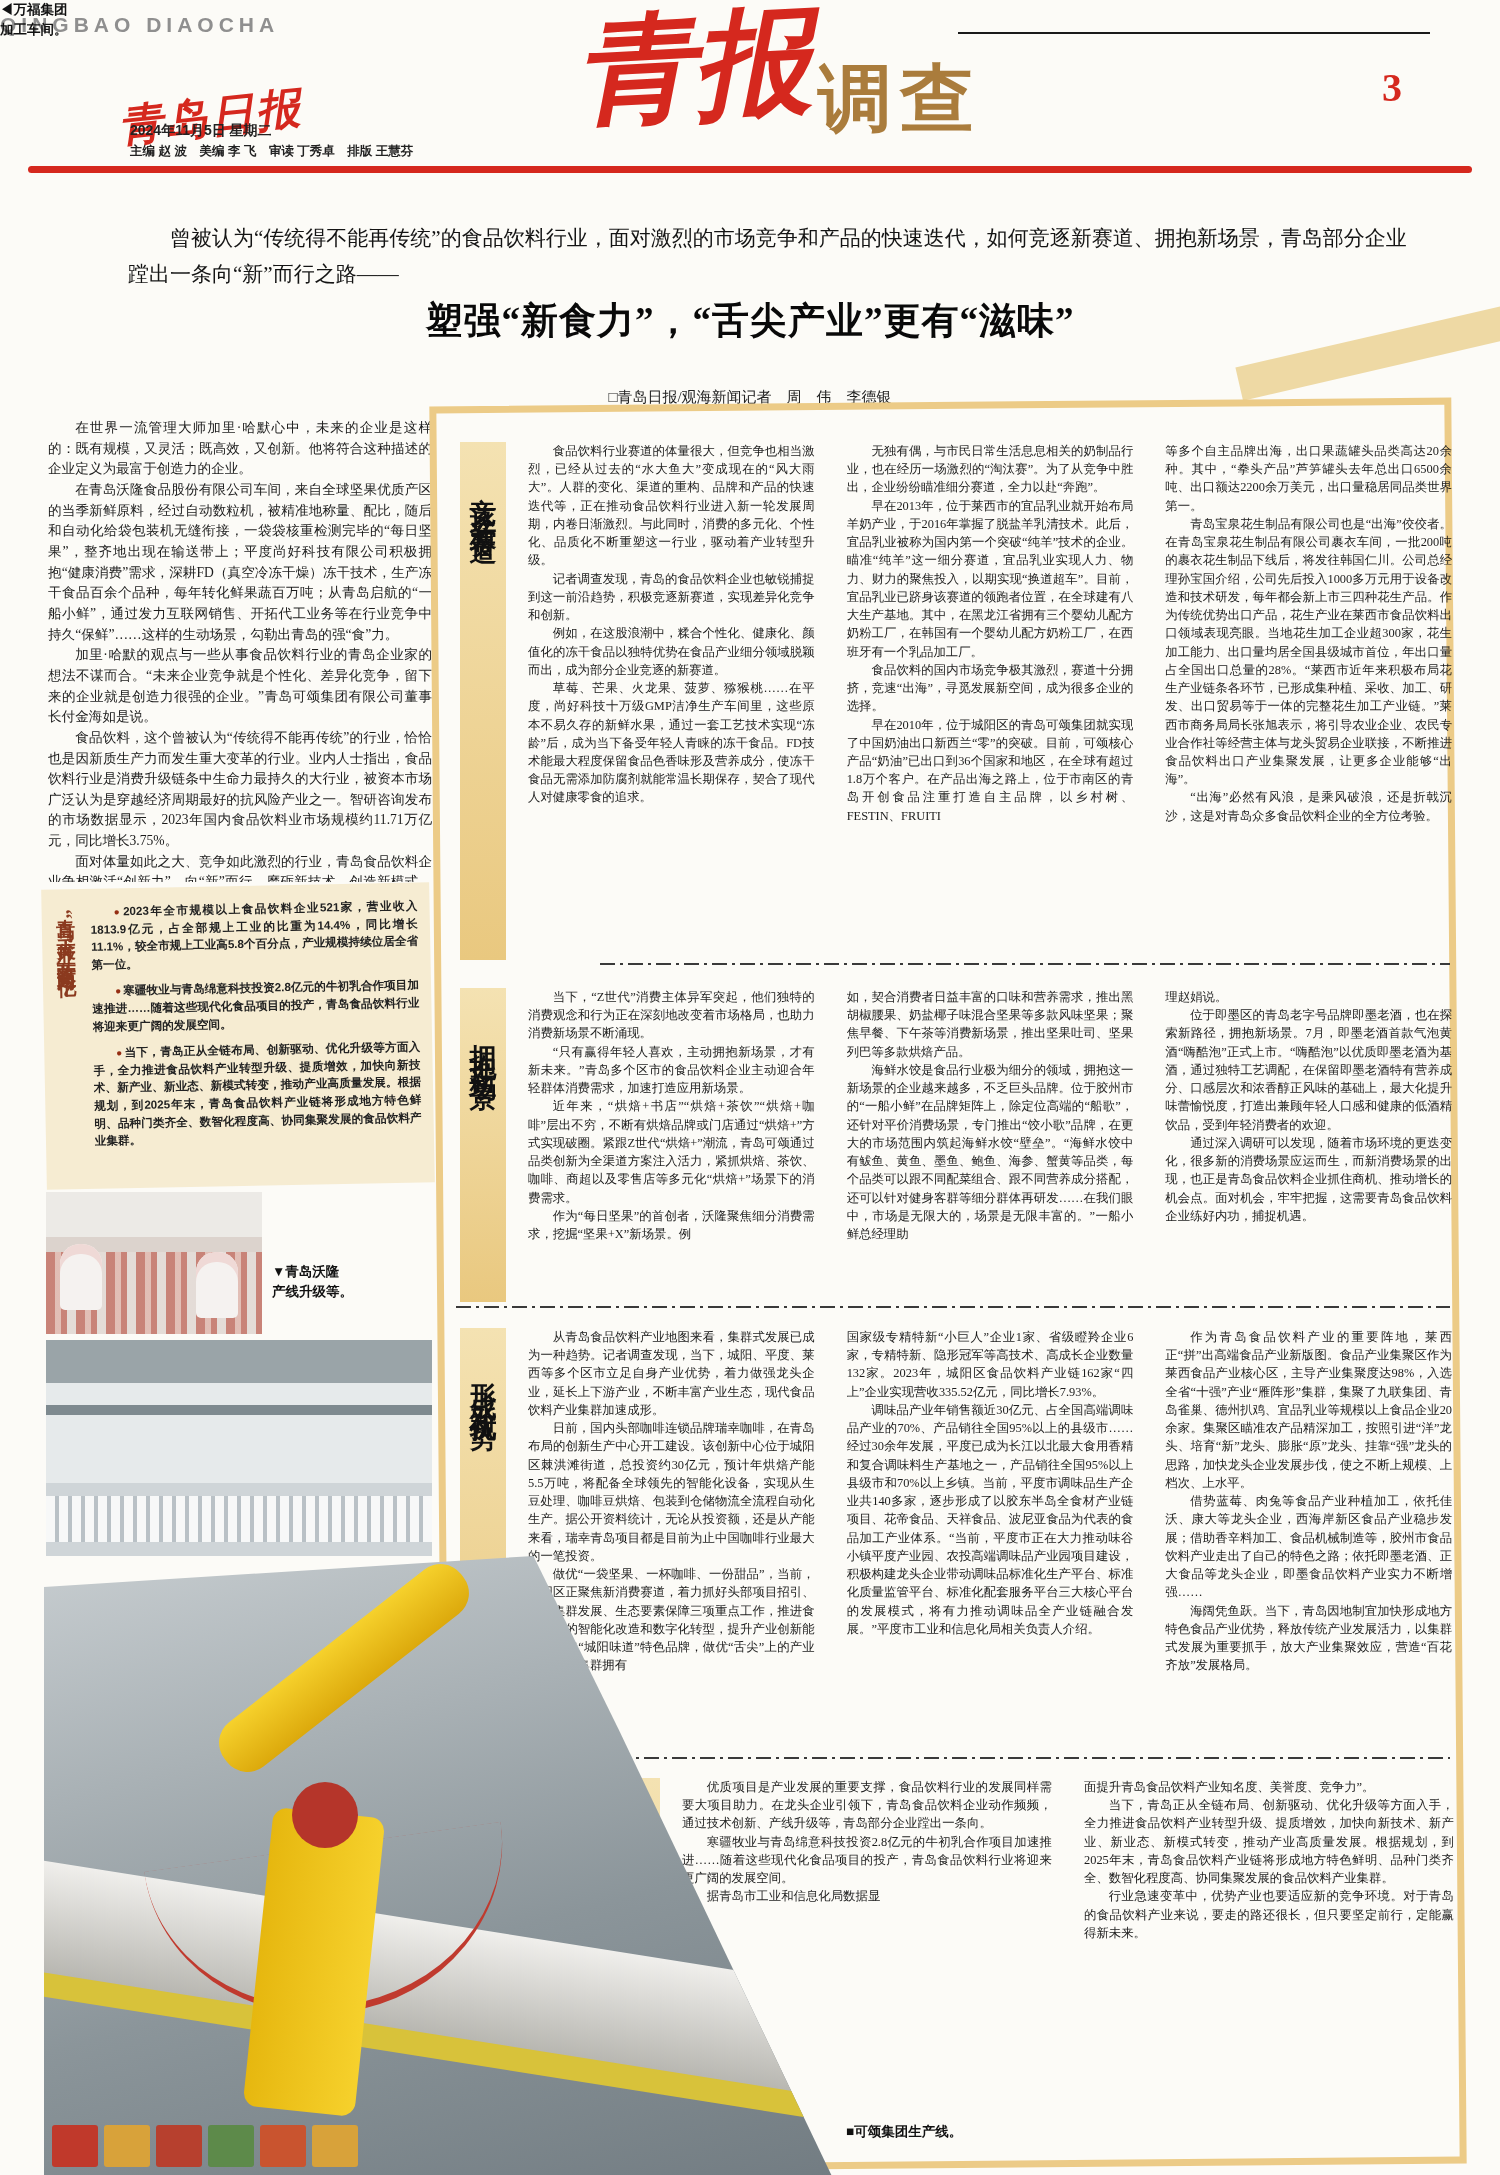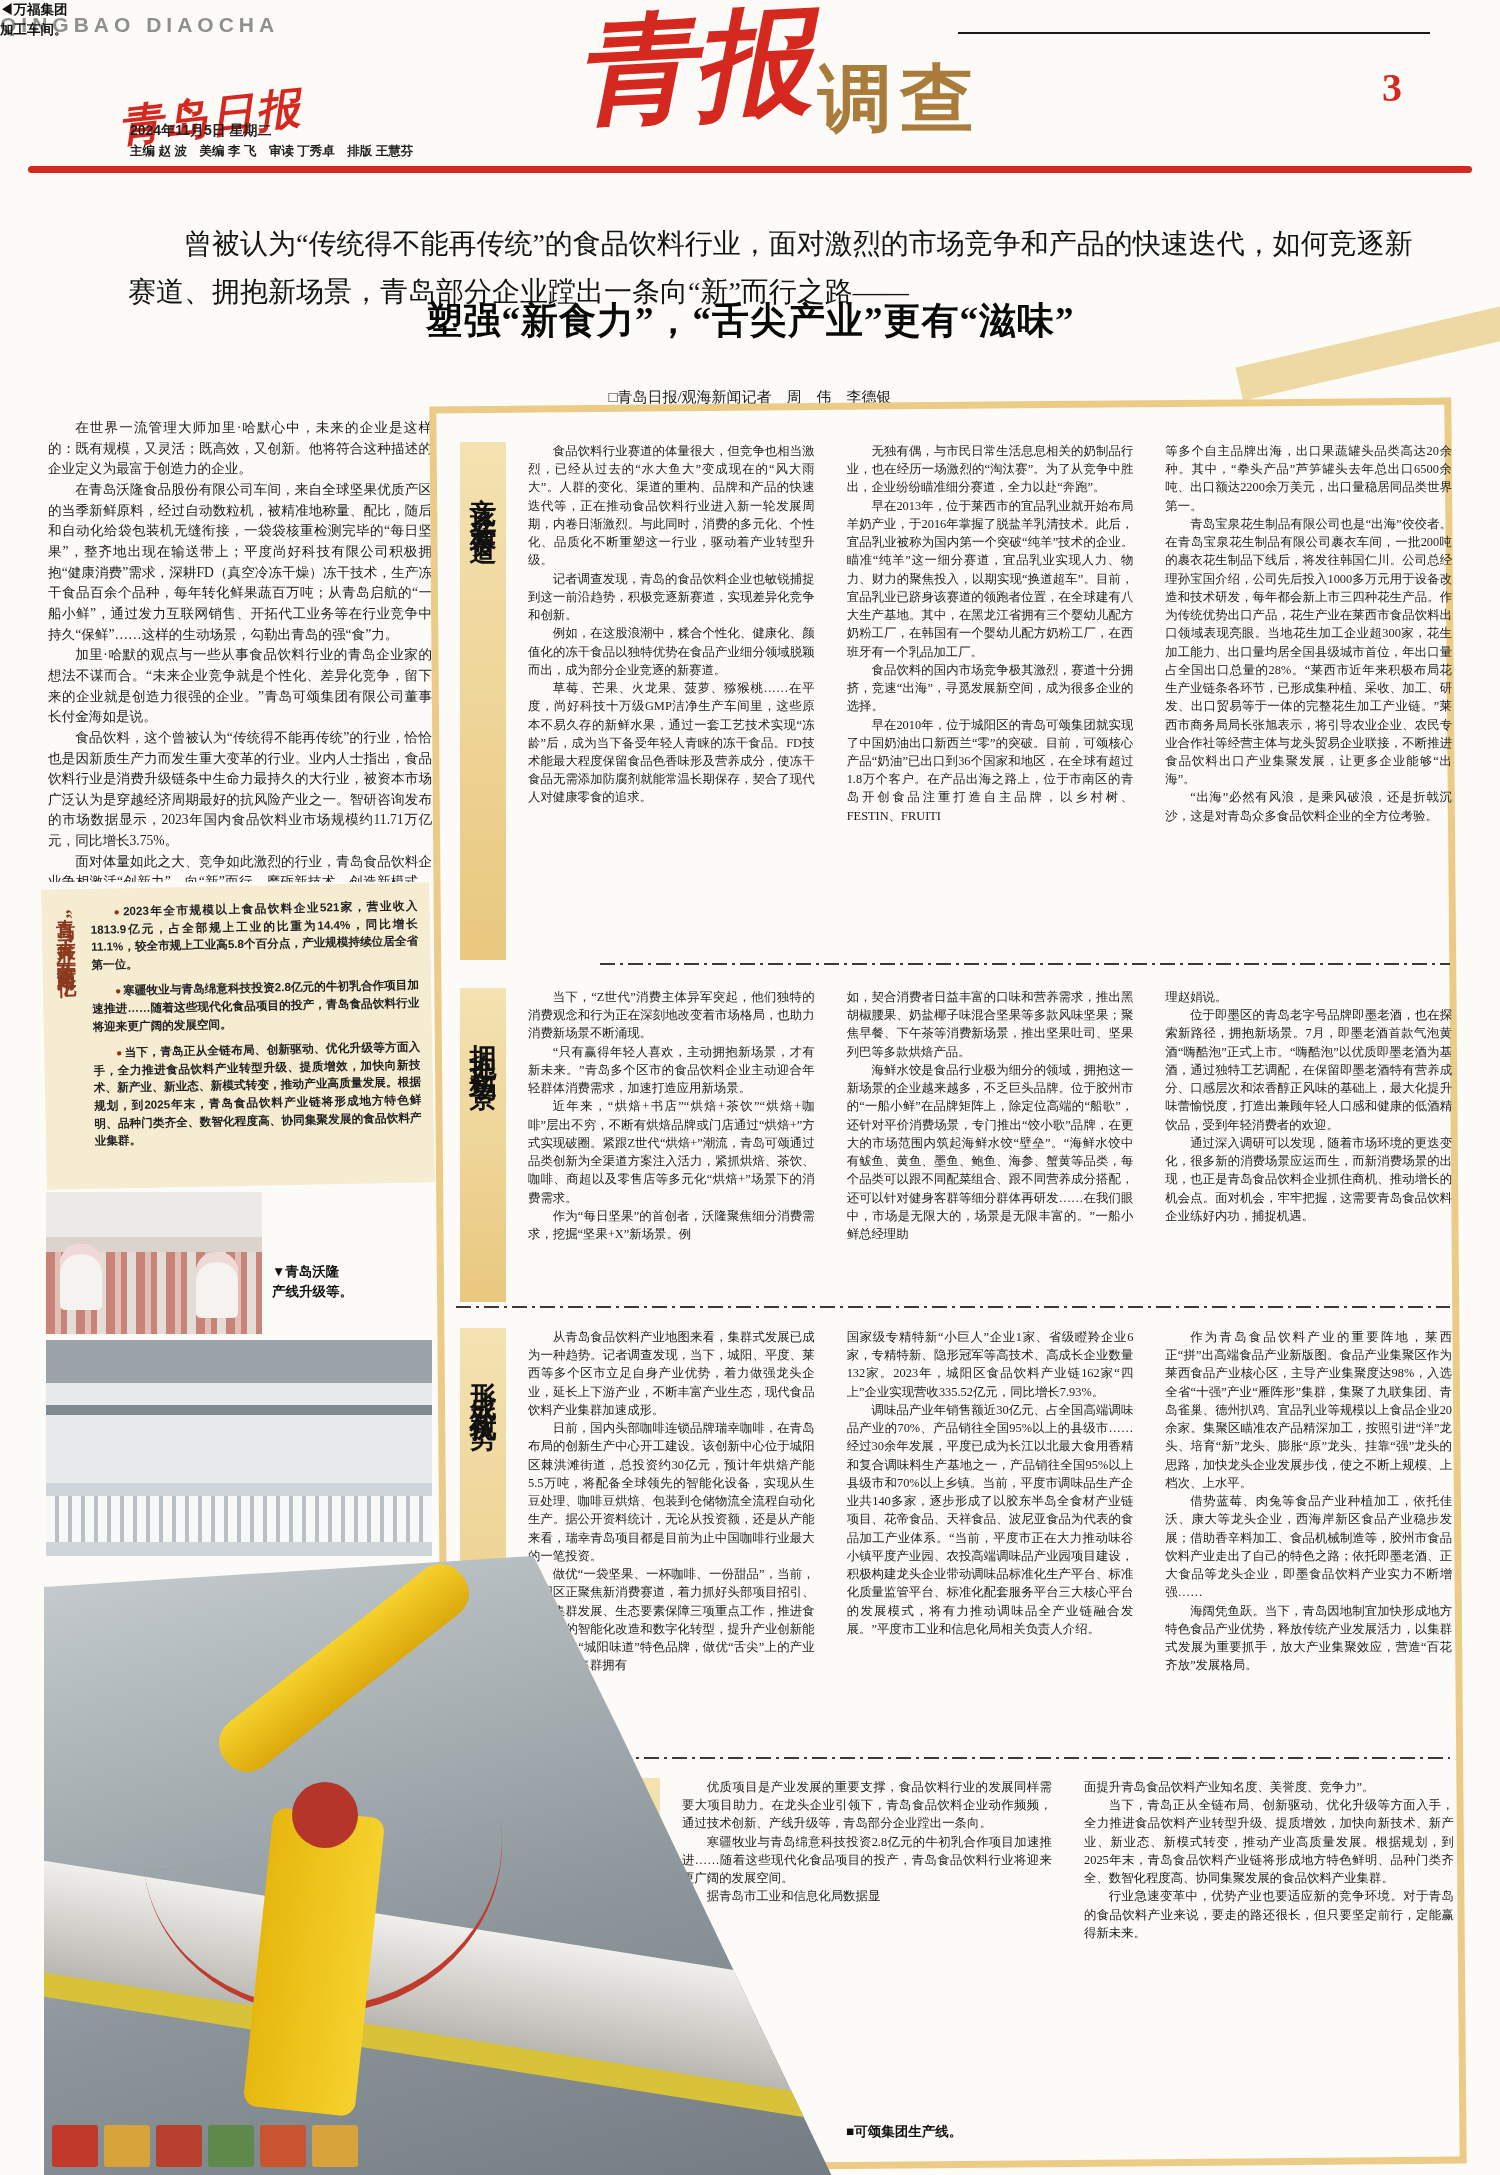--- a/index.html
+++ b/index.html
@@ -18,21 +18,21 @@
   .staffline{position:absolute;left:130px;top:143px;font-family:"Liberation Sans",sans-serif;
              font-size:12.5px;font-weight:bold;color:#222;white-space:nowrap;}
   .brand-main{position:absolute;left:575px;top:6px;font-size:118px;line-height:1.05;color:#d5281e;
               font-weight:bold;font-style:italic;transform:rotate(-3deg);white-space:nowrap;}
   .brand-sub{position:absolute;left:818px;top:62px;font-size:74px;line-height:1;color:#aa7c3c;
              font-weight:bold;letter-spacing:8px;white-space:nowrap;}
   .pageno{position:absolute;left:1382px;top:64px;font-size:40px;color:#d5281e;font-weight:bold;}
   .red-rule{position:absolute;left:28px;top:166px;width:1444px;height:7px;background:#d5281e;border-radius:4px;}
 
   
-  .lead-in{position:absolute;left:128px;top:220px;width:1295px;font-size:28px;line-height:1.72;
+  .lead-in{position:absolute;left:128px;top:220px;width:1295px;font-size:21px;line-height:1.72;
            font-weight:500;color:#141414;text-indent:2em;text-align:left;}
   .headline{position:absolute;left:55px;top:296px;width:1390px;text-align:center;font-size:37px;
             font-weight:900;letter-spacing:1px;color:#090909;white-space:nowrap;}
   .byline{position:absolute;left:0;right:0;top:388px;text-align:center;font-size:15px;color:#222;}
   .gold-swoosh{position:absolute;left:1235px;top:330px;width:330px;height:34px;background:#eed9a4;
                transform:rotate(-13deg);z-index:0;}
 
   
   .intro{position:absolute;left:48px;top:418px;width:384px;height:464px;overflow:hidden;
          font-size:13.6px;line-height:1.52;}

